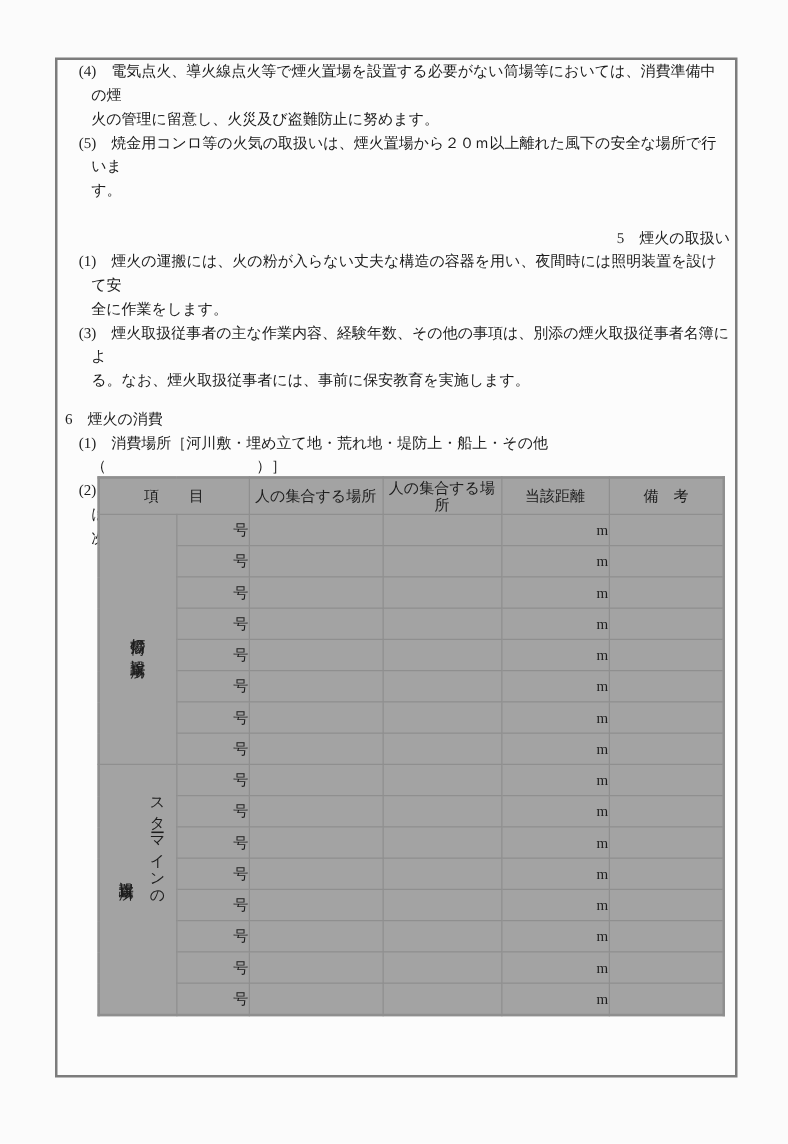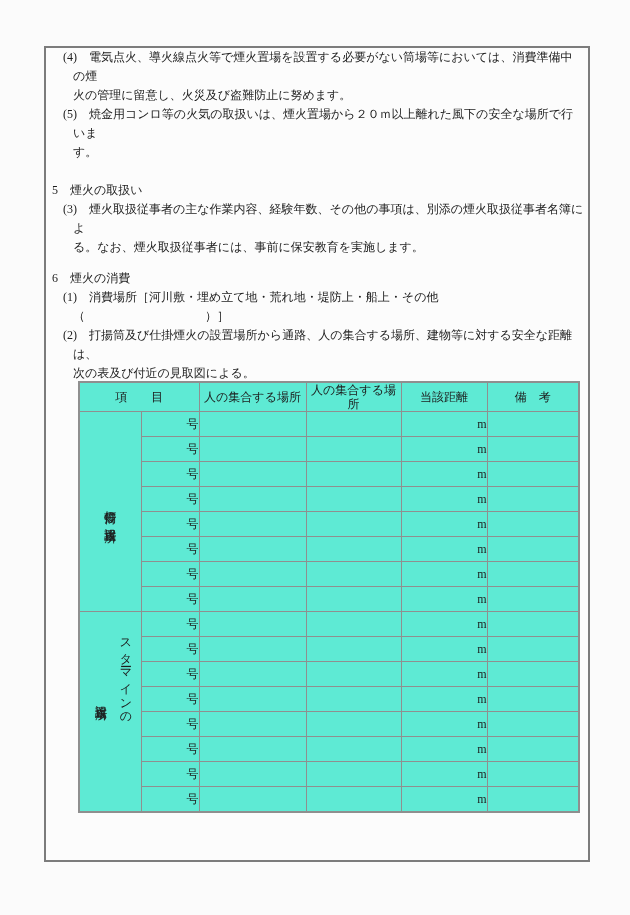--- a/index.html
+++ b/index.html
@@ -15,28 +15,28 @@
     position:absolute;left:44px;top:46px;width:546px;height:816px;
     box-sizing:border-box;border:2px solid #7c7c7c;background:#fcfcfc;
   }
   .textflow{font-size:12px;line-height:19px;}
   p{margin:0;padding:0 4px 0 0;}
   .item{margin-left:27px;text-indent:-10px;}
   .item .t{white-space:pre-line;}
   .marker{white-space:pre;}
   .sec{margin-left:6px;}
   .sec .sec-title{margin-left:12px;}
-  .gap-before-sec5{margin-top:19px;}
+  .gap-before-sec5{margin-top:19px;text-align:right;}
   .gap-before-sec6{margin-top:12px;}
 
   table.dist{
     position:absolute;left:32px;top:333px;
     width:500px;border-collapse:collapse;table-layout:fixed;
     font-size:12px;line-height:14px;
-    border:2px solid #8f8f8f;background:#5eead4;
+    border:2px solid #8f8f8f;background:#a3a3a3;
   }
   table.dist th,table.dist td{
     border:1px solid #8f8f8f;font-weight:normal;
     padding:0;height:25px;box-sizing:border-box;
   }
   table.dist th{text-align:center;}
   col.c-group{width:62px;} col.c-go{width:58px;} col.c-op{width:107px;}
   col.c-obj{width:95px;} col.c-dist{width:86px;} col.c-rem{width:92px;}
   td.gou{text-align:right;padding-right:14px;}
   td.unit{text-align:right;padding-right:7px;font-family:"Liberation Serif","DejaVu Serif",serif;}
@@ -57,20 +57,22 @@
     <div class="textflow">
 
       <p class="item"><span class="marker">(4)　</span><span class="t">電気点火、導火線点火等で煙火置場を設置する必要がない筒場等においては、消費準備中の煙
 火の管理に留意し、火災及び盗難防止に努めます。</span></p>
 
       <p class="item"><span class="marker">(5)　</span><span class="t">焼金用コンロ等の火気の取扱いは、煙火置場から２０ｍ以上離れた風下の安全な場所で行いま
 す。</span></p>
 
       <p class="sec gap-before-sec5"><span>5</span><span class="sec-title">煙火の取扱い</span></p>
 
+      <p class="item"><span class="marker">(1)　</span><span class="t">煙火の運搬には、火の粉が入らない丈夫な構造の容器を用い、夜間時には照明装置を設けて安
+全に作業をします。</span></p>
 
 
       <p class="item"><span class="marker">(3)　</span><span class="t">煙火取扱従事者の主な作業内容、経験年数、その他の事項は、別添の煙火取扱従事者名簿によ
 る。なお、煙火取扱従事者には、事前に保安教育を実施します。</span></p>
 
       <p class="sec gap-before-sec6"><span>6</span><span class="sec-title">煙火の消費</span></p>
 
       <p class="item"><span class="marker">(1)　</span><span class="t">消費場所［河川敷・埋め立て地・荒れ地・堤防上・船上・その他（　　　　　　　　　　）］</span></p>
 
       <p class="item"><span class="marker">(2)　</span><span class="t">打揚筒及び仕掛煙火の設置場所から通路、人の集合する場所、建物等に対する安全な距離は、

